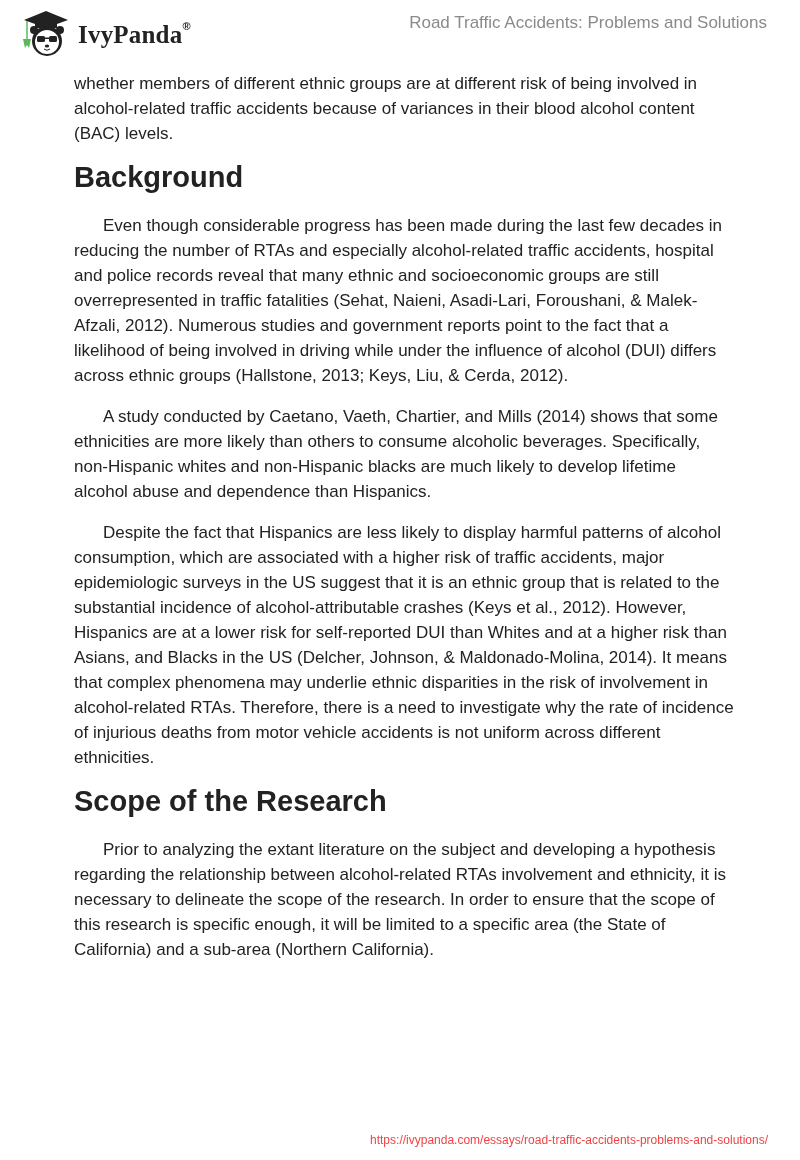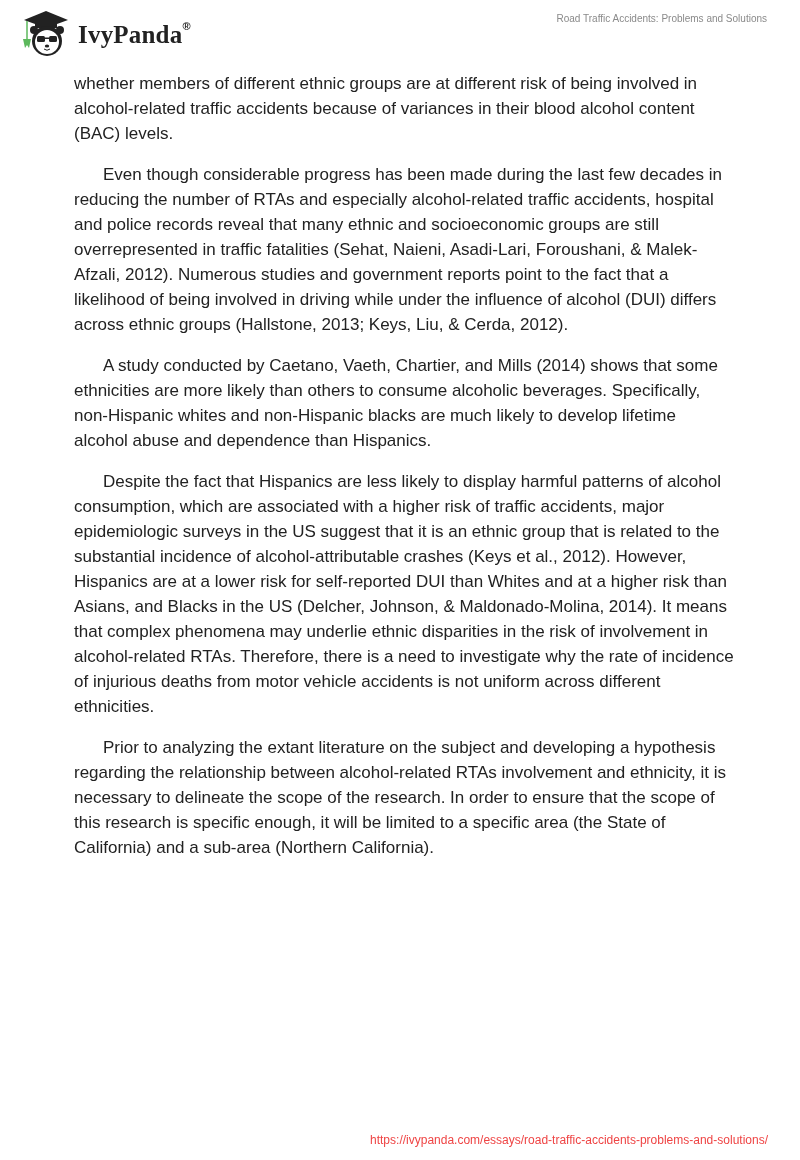--- a/index.html
+++ b/index.html
@@ -48,21 +48,21 @@
     font-size: 11px;
     font-weight: bold;
     vertical-align: super;
     position: relative;
     top: -4px;
   }
   .doc-title {
     position: absolute;
     right: 33px;
     top: 13px;
-    font-size: 10px;
+    font-size: 17px;
     color: #8a8a8a;
   }
   .content {
     position: absolute;
     left: 74px;
     top: 71px;
     width: 660px;
   }
   p {
     margin: 0 0 13px 0;
@@ -116,20 +116,22 @@
       <path d="M26,41 Q29,43.5 32,41" stroke="#222" stroke-width="1" fill="none"></path>
     </svg>
     <span class="logo-text"><span>IvyPanda</span><span class="logo-reg">®</span></span>
   </div>
   <div class="doc-title">Road Traffic Accidents: Problems and Solutions</div>
 </div>
 
 <div class="content">
   <p>whether members of different ethnic groups are at different risk of being involved in alcohol-related traffic accidents because of variances in their blood alcohol content (BAC) levels.</p>
 
+  <h2>Background</h2>
   <p class="indent">Even though considerable progress has been made during the last few decades in reducing the number of RTAs and especially alcohol-related traffic accidents, hospital and police records reveal that many ethnic and socioeconomic groups are still overrepresented in traffic fatalities (Sehat, Naieni, Asadi-Lari, Foroushani, &amp; Malek-Afzali, 2012). Numerous studies and government reports point to the fact that a likelihood of being involved in driving while under the influence of alcohol (DUI) differs across ethnic groups (Hallstone, 2013; Keys, Liu, &amp; Cerda, 2012).</p>
   <p class="indent">A study conducted by Caetano, Vaeth, Chartier, and Mills (2014) shows that some ethnicities are more likely than others to consume alcoholic beverages. Specifically, non-Hispanic whites and non-Hispanic blacks are much likely to develop lifetime alcohol abuse and dependence than Hispanics.</p>
   <p class="indent">Despite the fact that Hispanics are less likely to display harmful patterns of alcohol consumption, which are associated with a higher risk of traffic accidents, major epidemiologic surveys in the US suggest that it is an ethnic group that is related to the substantial incidence of alcohol-attributable crashes (Keys et al., 2012). However, Hispanics are at a lower risk for self-reported DUI than Whites and at a higher risk than Asians, and Blacks in the US (Delcher, Johnson, &amp; Maldonado-Molina, 2014). It means that complex phenomena may underlie ethnic disparities in the risk of involvement in alcohol-related RTAs. Therefore, there is a need to investigate why the rate of incidence of injurious deaths from motor vehicle accidents is not uniform across different ethnicities.</p>
 
+  <h2>Scope of the Research</h2>
   <p class="indent">Prior to analyzing the extant literature on the subject and developing a hypothesis regarding the relationship between alcohol-related RTAs involvement and ethnicity, it is necessary to delineate the scope of the research. In order to ensure that the scope of this research is specific enough, it will be limited to a specific area (the State of California) and a sub-area (Northern California).</p>
 </div>
 
 <div class="footer-url">https://ivypanda.com/essays/road-traffic-accidents-problems-and-solutions/</div>
 
 </body></html>

